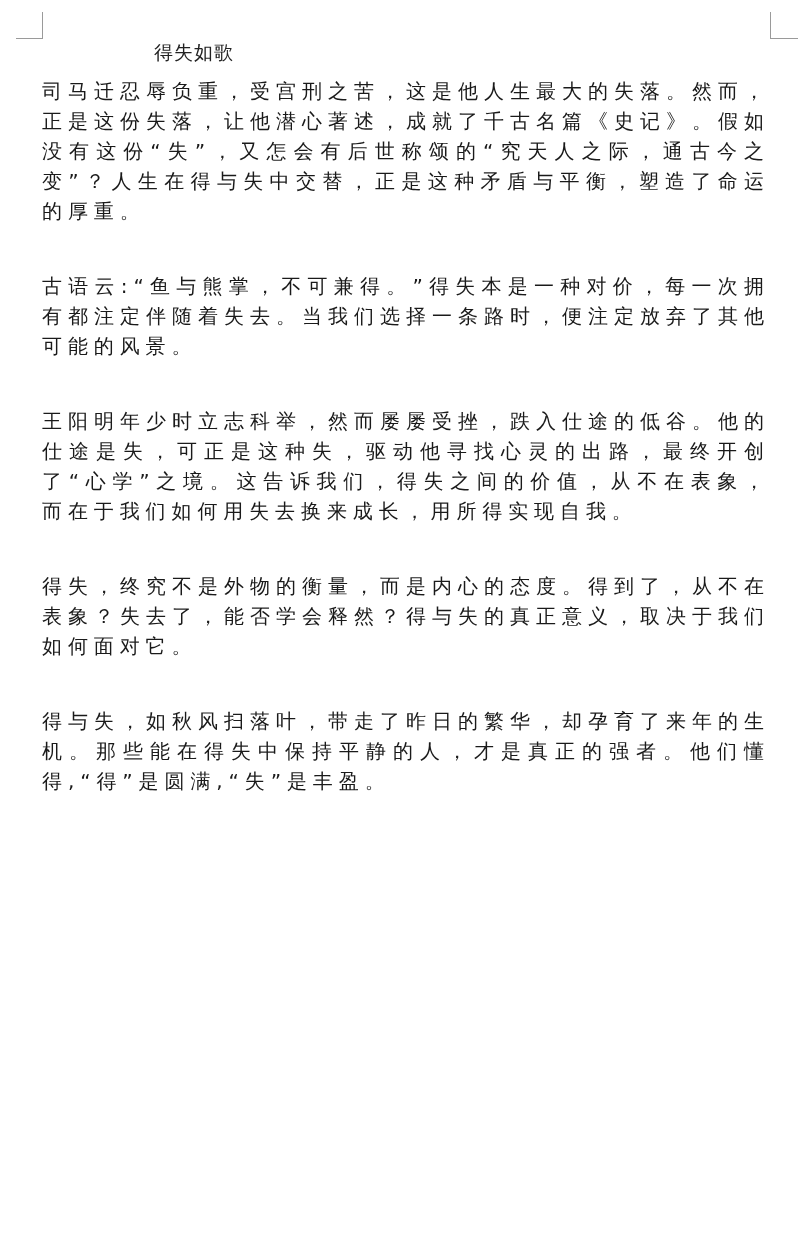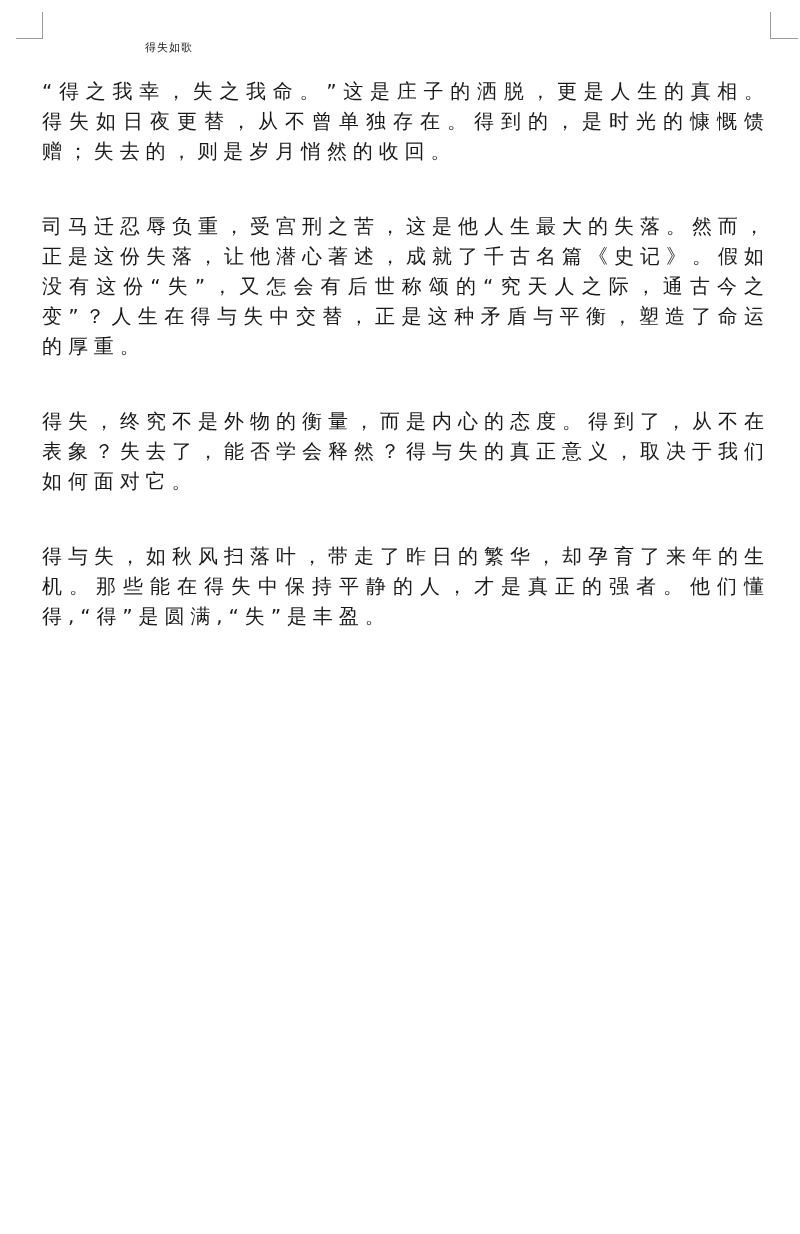--- a/index.html
+++ b/index.html
@@ -1,31 +1,32 @@
 <!DOCTYPE html>
 <html><head>
 <meta charset="utf-8">
 <style>
   html, body { margin:0; padding:0; background:#ffffff; }
   body { width:800px; height:1234px; position:relative; overflow:hidden;
          font-family:"DejaVu Sans", "Liberation Sans", sans-serif; color:#1a1a1a; }
   .corner { position:absolute; border-color:#9a9a9a; border-style:solid; border-width:0; }
   .corner-tl { left:16px; top:12px; width:26px; height:26px; border-right-width:1px; border-bottom-width:1px; }
   .corner-tr { left:770px; top:12px; width:27px; height:26px; border-left-width:1px; border-bottom-width:1px; }
-  .title { position:absolute; left:145px; top:40px; font-size:11px; letter-spacing:1px; color:#222; }
+  .title { position:absolute; left:154px; top:40px; font-size:19px; letter-spacing:1px; color:#222; }
   .body { position:absolute; left:42px; top:76px; width:728px; }
   .para { font-size:20px; line-height:30px; letter-spacing:5.9px; margin:0 0 45px 0; text-align:justify; }
 </style>
 </head>
 <body>
 
 <div class="corner corner-tl"></div>
 <div class="corner corner-tr"></div>
 
 <div class="title">得失如歌</div>
 
 <div class="body">
-  <p class="para">“得之我幸，失之我命。”这是庄子的洒脱，更是人生的真相。得失如日夜更替，从不曾单独存在。得到的，是时光的慷慨馈赠；失去的，则是岁月悄然的收回。</p>
   <p class="para">司马迁忍辱负重，受宫刑之苦，这是他人生最大的失落。然而，正是这份失落，让他潜心著述，成就了千古名篇《史记》。假如没有这份“失”，又怎会有后世称颂的“究天人之际，通古今之变”？人生在得与失中交替，正是这种矛盾与平衡，塑造了命运的厚重。</p>
+  <p class="para">古语云:“鱼与熊掌，不可兼得。”得失本是一种对价，每一次拥有都注定伴随着失去。当我们选择一条路时，便注定放弃了其他可能的风景。</p>
+  <p class="para">王阳明年少时立志科举，然而屡屡受挫，跌入仕途的低谷。他的仕途是失，可正是这种失，驱动他寻找心灵的出路，最终开创了“心学”之境。这告诉我们，得失之间的价值，从不在表象，而在于我们如何用失去换来成长，用所得实现自我。</p>
   <p class="para">得失，终究不是外物的衡量，而是内心的态度。得到了，从不在表象？失去了，能否学会释然？得与失的真正意义，取决于我们如何面对它。</p>
   <p class="para">得与失，如秋风扫落叶，带走了昨日的繁华，却孕育了来年的生机。那些能在得失中保持平静的人，才是真正的强者。他们懂得,“得”是圆满,“失”是丰盈。</p>
 
 </div>
 
 </body></html>

